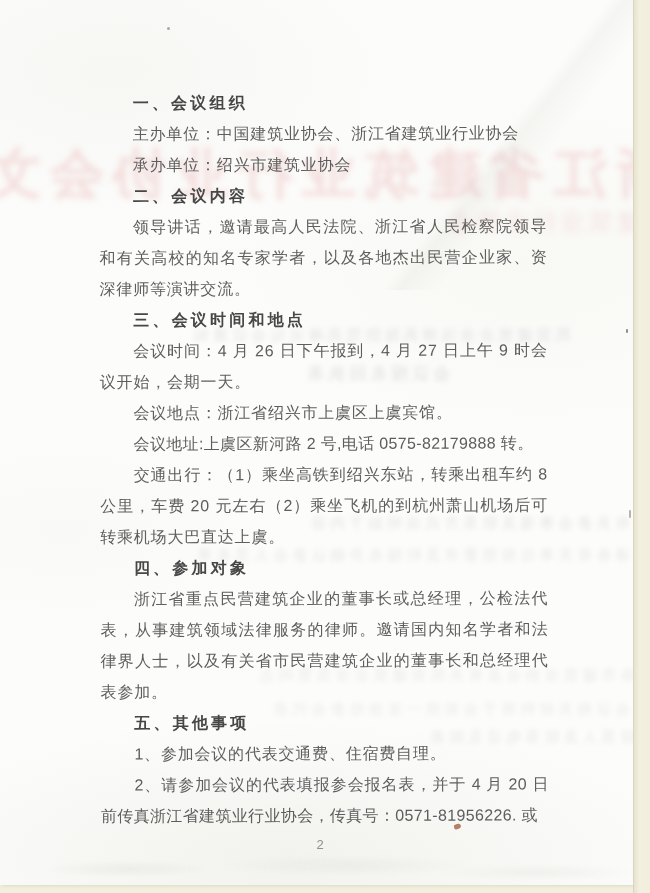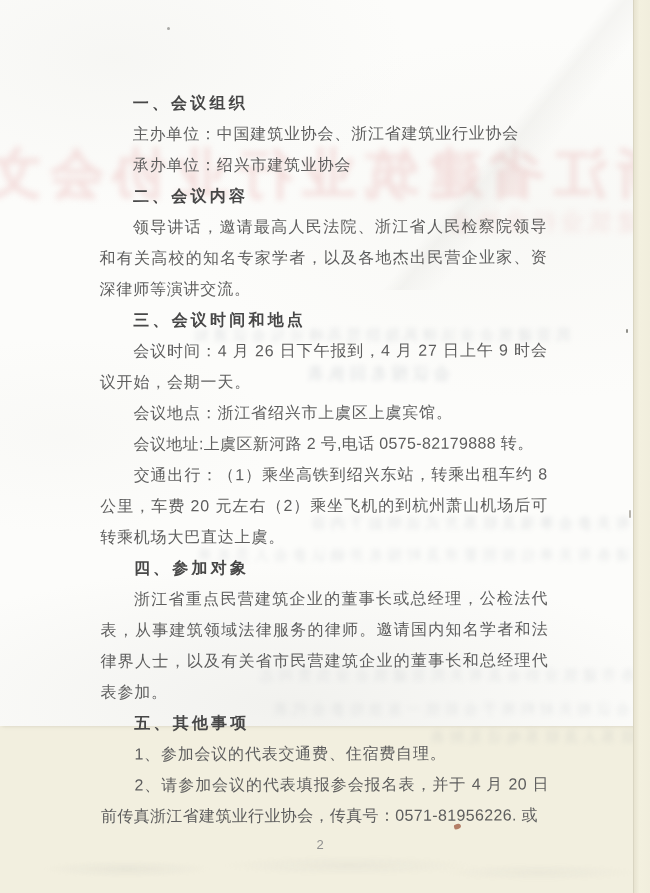--- a/index.html
+++ b/index.html
@@ -3,21 +3,21 @@
 <meta charset="utf-8">
 <style>
   html,body{margin:0;padding:0;}
   body{
     width:650px;height:893px;overflow:hidden;position:relative;
     background:#f2efdf;
     font-family:"Liberation Sans", sans-serif;
   }
   
   .paper{
-    position:absolute;top:0;left:0;width:634px;height:726px;
+    position:absolute;top:0;left:0;width:634px;height:885px;
     background:
       radial-gradient(420px 220px at 18% 8%, rgba(222,222,216,.18), rgba(0,0,0,0) 70%),
       radial-gradient(500px 260px at 85% 30%, rgba(225,224,216,.14), rgba(0,0,0,0) 70%),
       radial-gradient(600px 200px at 45% 97%, rgba(205,205,198,.22), rgba(0,0,0,0) 70%),
       radial-gradient(300px 140px at 10% 60%, rgba(226,226,220,.12), rgba(0,0,0,0) 70%),
       #fcfcfa;
     box-shadow: 2px 0 4px rgba(120,115,90,.25);
   }
   .scanner-strip{
     position:absolute;top:0;right:0;width:16px;height:893px;

